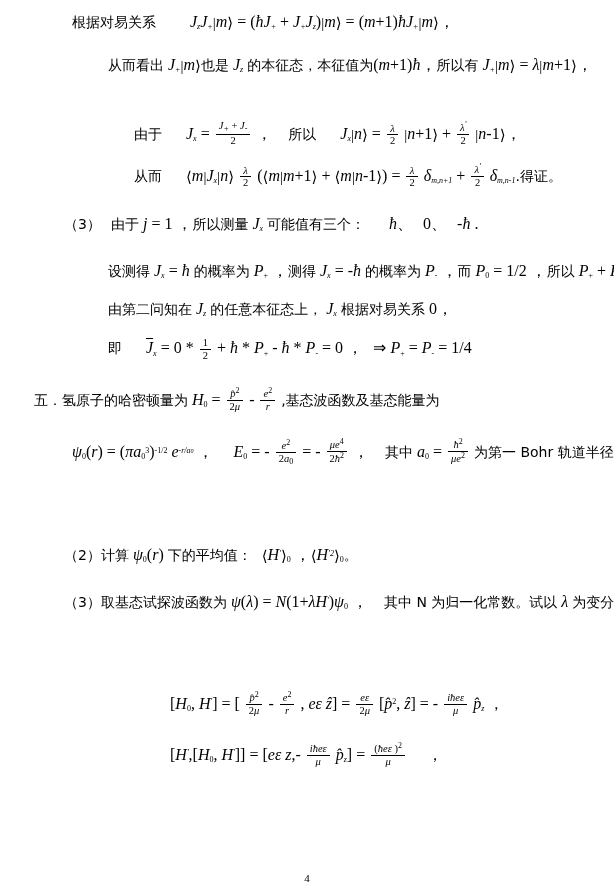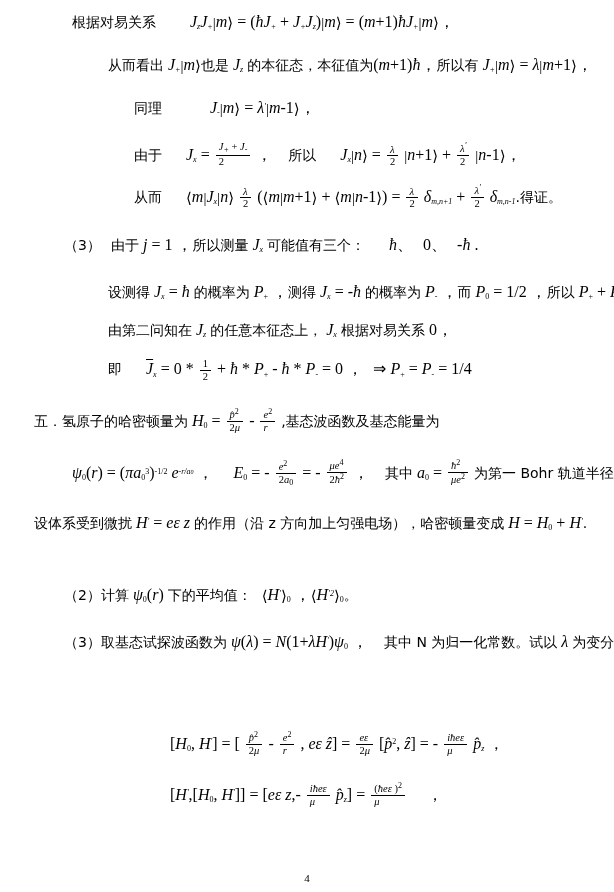--- a/index.html
+++ b/index.html
@@ -25,20 +25,21 @@
   
   .it { font-style: italic; font-family: "Liberation Serif", serif; }
   .sub { font-size: 8px; vertical-align: -0.28em; font-style: italic; }
   .subn { font-size: 8px; vertical-align: -0.28em; font-style: normal; }
   .sup { font-size: 8px; vertical-align: 0.55em; font-style: normal; }
   .supi { font-size: 8px; vertical-align: 0.55em; font-style: italic; }
   .cn { font-family: "DejaVu Sans", sans-serif; font-size: 14px; }
   .frac {
     display: inline-block;
     vertical-align: -0.48em;
+    text-align: center;
     font-size: 10.5px;
     line-height: 1.08;
     margin: 0 2px;
   }
   .frac .num { display: block; padding: 0 3px; }
   .frac .den { display: block; border-top: 1px solid #000; padding: 0 3px; }
   .brk { font-style: normal; font-size: 15px; vertical-align: -0.08em; }
   .ovl { text-decoration: overline; }
 
   
@@ -76,23 +77,20 @@
   <div class="row r-ind1">
     <span class="cn">根据对易关系</span><span class="sp sp34"></span><span class="it">J</span><span class="sub">z</span><span class="it">J</span><span class="sub">+</span><span class="brk">|</span><span class="it">m</span><span class="brk">⟩</span> = (<span class="it">ħJ</span><span class="sub">+</span> + <span class="it">J</span><span class="sub">+</span><span class="it">J</span><span class="sub">z</span>)<span class="brk">|</span><span class="it">m</span><span class="brk">⟩</span> = (<span class="it">m</span>+1)<span class="it">ħJ</span><span class="sub">+</span><span class="brk">|</span><span class="it">m</span><span class="brk">⟩</span>，
   </div>
   <div class="gapA"></div>
 
   <div class="row r-ind2">
     <span class="cn">从而看出</span> <span class="it">J</span><span class="sub">+</span><span class="brk">|</span><span class="it">m</span><span class="brk">⟩</span><span class="cn">也是</span> <span class="it">J</span><span class="sub">z</span> <span class="cn">的本征态，本征值为</span>(<span class="it">m</span>+1)<span class="it">ħ</span>，<span class="cn">所以有</span> <span class="it">J</span><span class="sub">+</span><span class="brk">|</span><span class="it">m</span><span class="brk">⟩</span> = <span class="it">λ</span><span class="brk">|</span><span class="it">m</span>+1<span class="brk">⟩</span>，
   </div>
   <div class="gapA"></div>
 
-  <div class="row r-ind3">
-    <span class="cn">同理</span><span class="sp sp48"></span><span class="it">J</span><span class="sub">-</span><span class="brk">|</span><span class="it">m</span><span class="brk">⟩</span> = <span class="it">λ</span><span class="supi">'</span><span class="brk">|</span><span class="it">m</span>-1<span class="brk">⟩</span>，
-  </div>
   <div class="gapA"></div>
 
   <div class="row r-ind3">
     <span class="cn">由于</span><span class="sp sp24"></span><span class="it">J</span><span class="sub">x</span> =
     <span class="frac"><span class="num"><span class="it">J</span><span class="sub">+</span> + <span class="it">J</span><span class="sub">-</span></span><span class="den">2</span></span>
     ，<span class="sp sp16"></span><span class="cn">所以</span><span class="sp sp24"></span><span class="it">J</span><span class="sub">x</span><span class="brk">|</span><span class="it">n</span><span class="brk">⟩</span> =
     <span class="frac"><span class="num"><span class="it">λ</span></span><span class="den">2</span></span>
     <span class="brk">|</span><span class="it">n</span>+1<span class="brk">⟩</span> +
     <span class="frac"><span class="num"><span class="it">λ</span><span class="supi">'</span></span><span class="den">2</span></span>
     <span class="brk">|</span><span class="it">n</span>-1<span class="brk">⟩</span>，
@@ -146,23 +144,20 @@
     <span class="it">E</span><span class="subn">0</span> = -
     <span class="frac"><span class="num"><span class="it">e</span><span class="sup">2</span></span><span class="den">2<span class="it">a</span><span class="subn">0</span></span></span>
     = -
     <span class="frac"><span class="num"><span class="it">μe</span><span class="sup">4</span></span><span class="den">2<span class="it">ħ</span><span class="sup">2</span></span></span>
     ，<span class="sp sp16"></span><span class="cn">其中</span> <span class="it">a</span><span class="subn">0</span> =
     <span class="frac"><span class="num"><span class="it">ħ</span><span class="sup">2</span></span><span class="den"><span class="it">μe</span><span class="sup">2</span></span></span>
     <span class="cn">为第一 Bohr 轨道半径。</span>
   </div>
   <div class="gapD"></div>
 
-  <div class="row">
-    <span class="cn">设体系受到微扰</span> <span class="it">H</span><span class="supi">'</span> = <span class="it">eε z</span> <span class="cn">的作用（沿 z 方向加上匀强电场），哈密顿量变成</span> <span class="it">H</span> = <span class="it">H</span><span class="subn">0</span> + <span class="it">H</span><span class="supi">'</span><span class="cn">.</span>
-  </div>
   <div class="gapD"></div>
 
   <div class="gapD"></div>
 
   <div class="row r-ind5">
     <span class="cn">（2）计算</span> <span class="it">ψ</span><span class="subn">0</span>(<span class="it">r</span>) <span class="cn">下的平均值：</span><span class="sp sp10"></span><span class="brk">⟨</span><span class="it">H</span><span class="supi">'</span><span class="brk">⟩</span><span class="subn">0</span> ，<span class="brk">⟨</span><span class="it">H</span><span class="supi">'2</span><span class="brk">⟩</span><span class="subn">0</span><span class="cn">。</span>
   </div>
   <div class="gapD"></div>
 
   <div class="row r-ind5">

